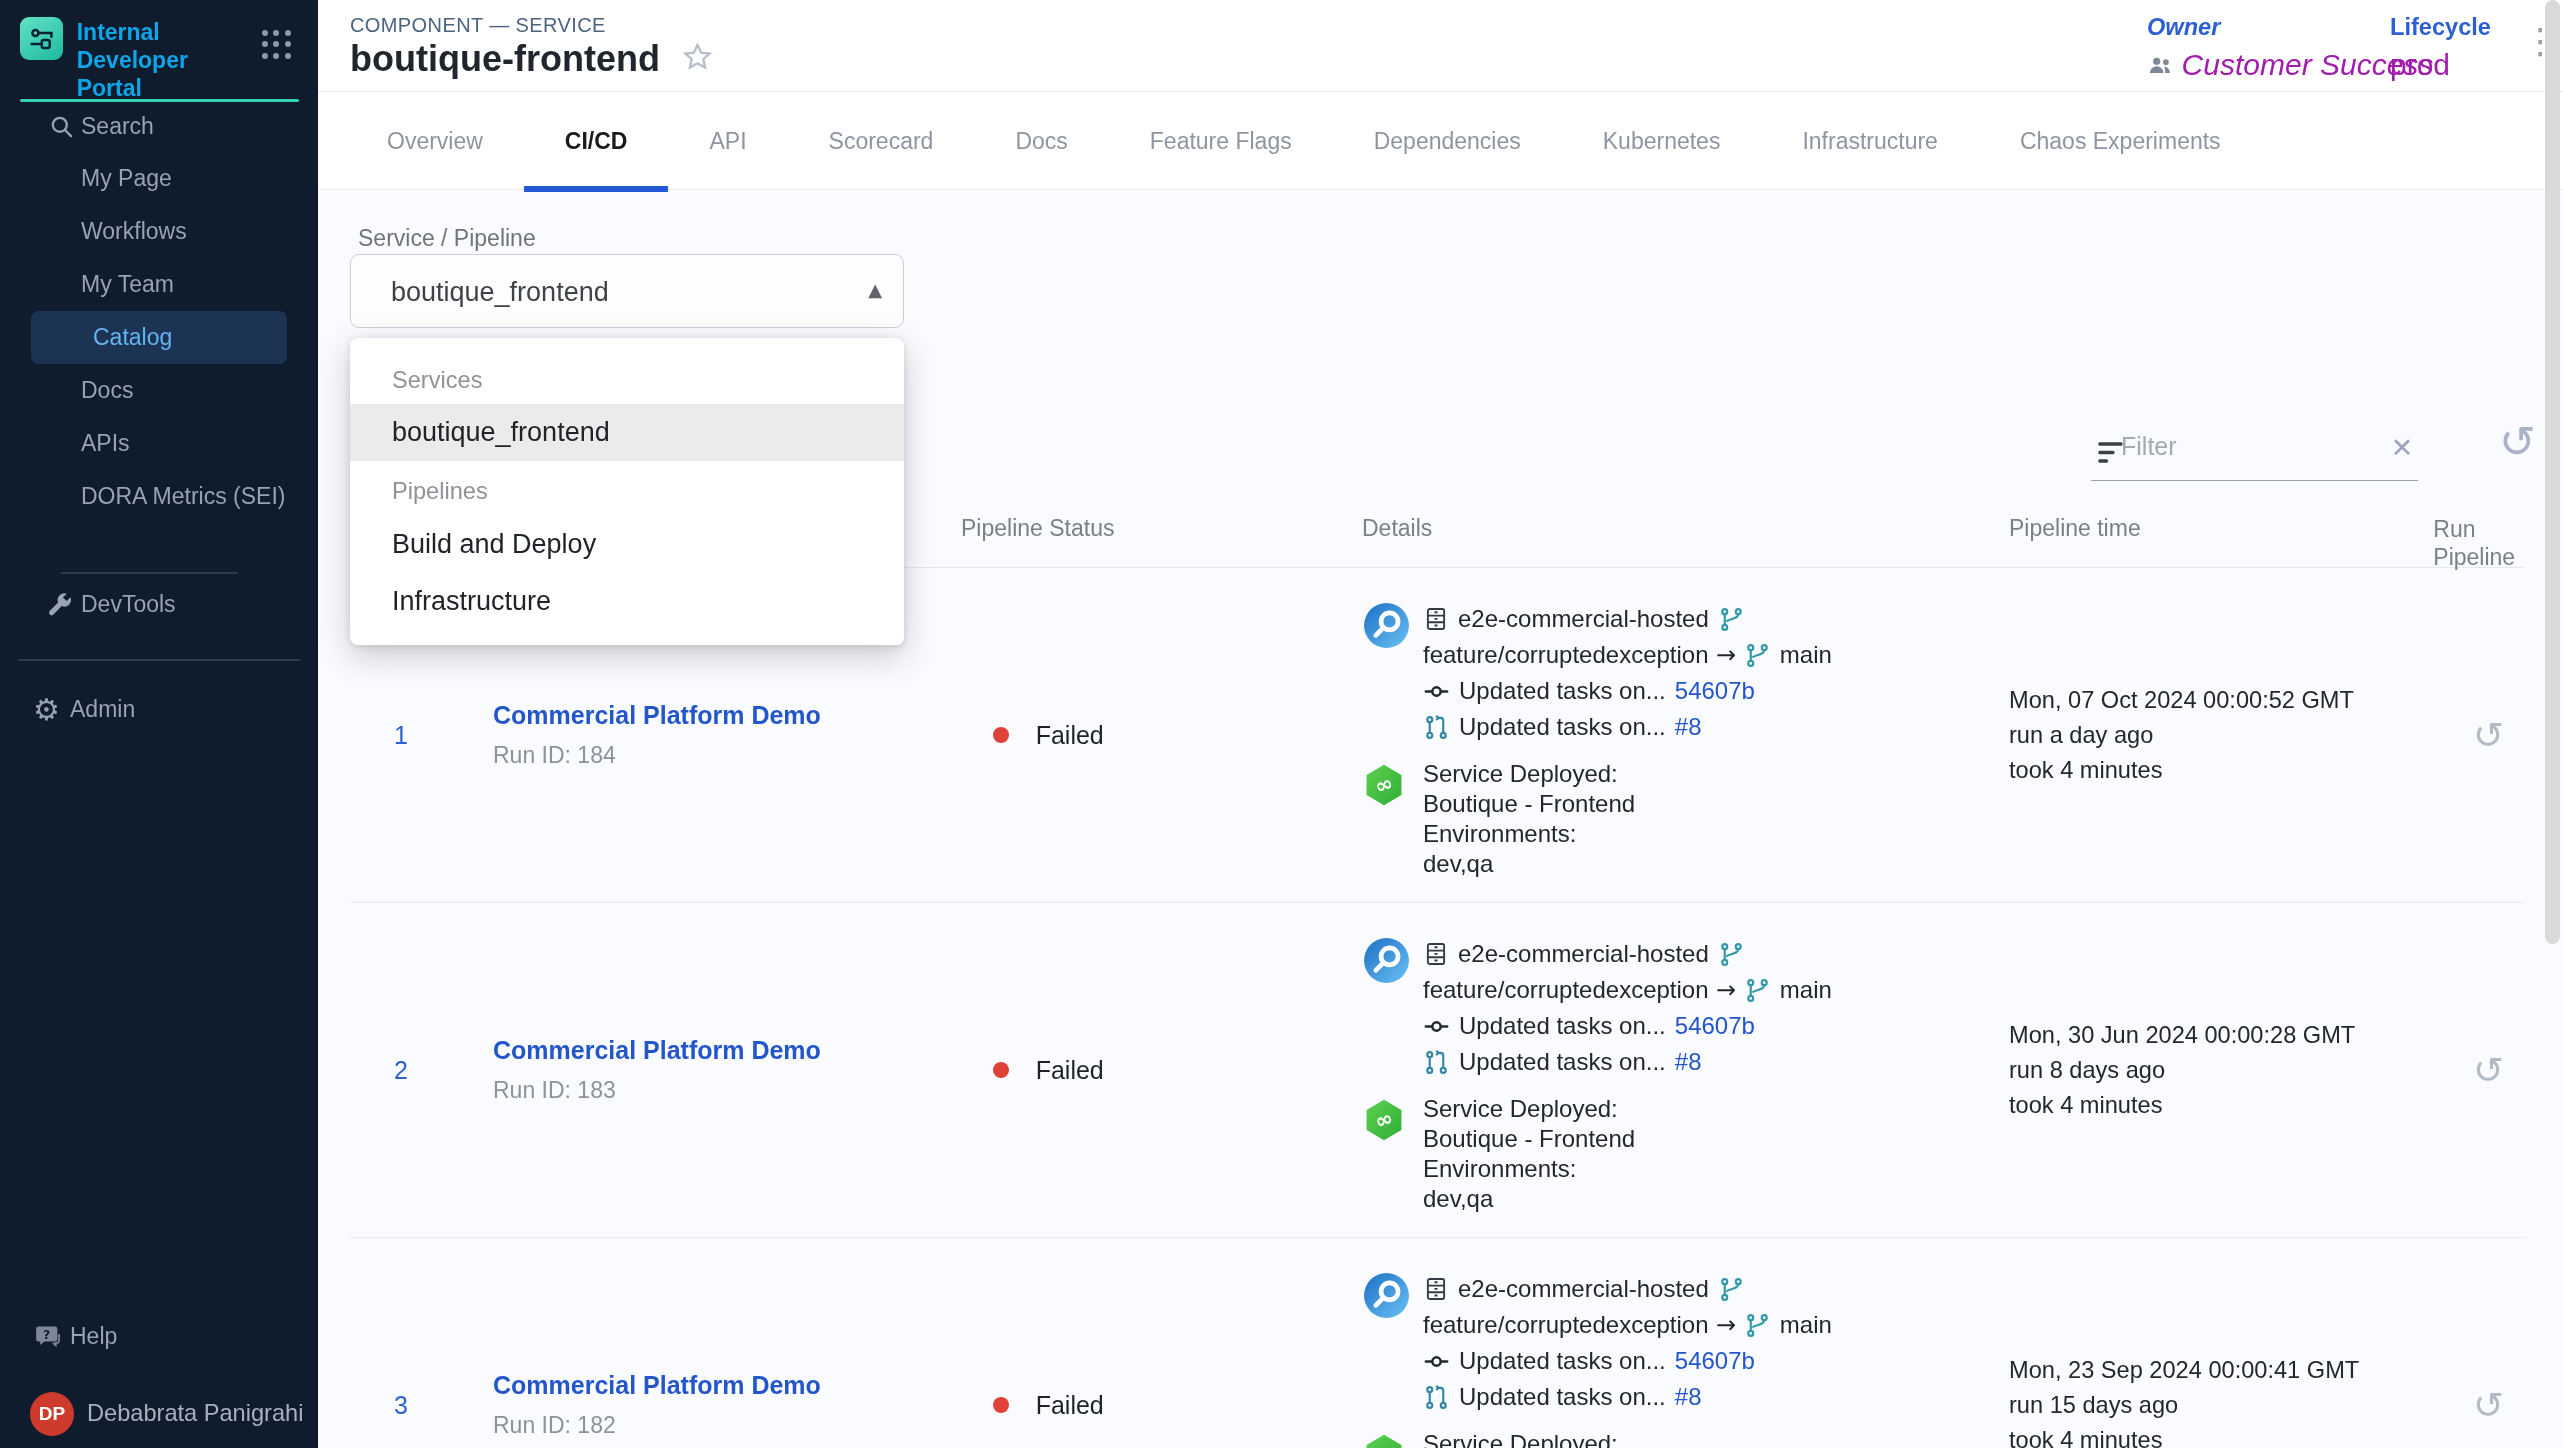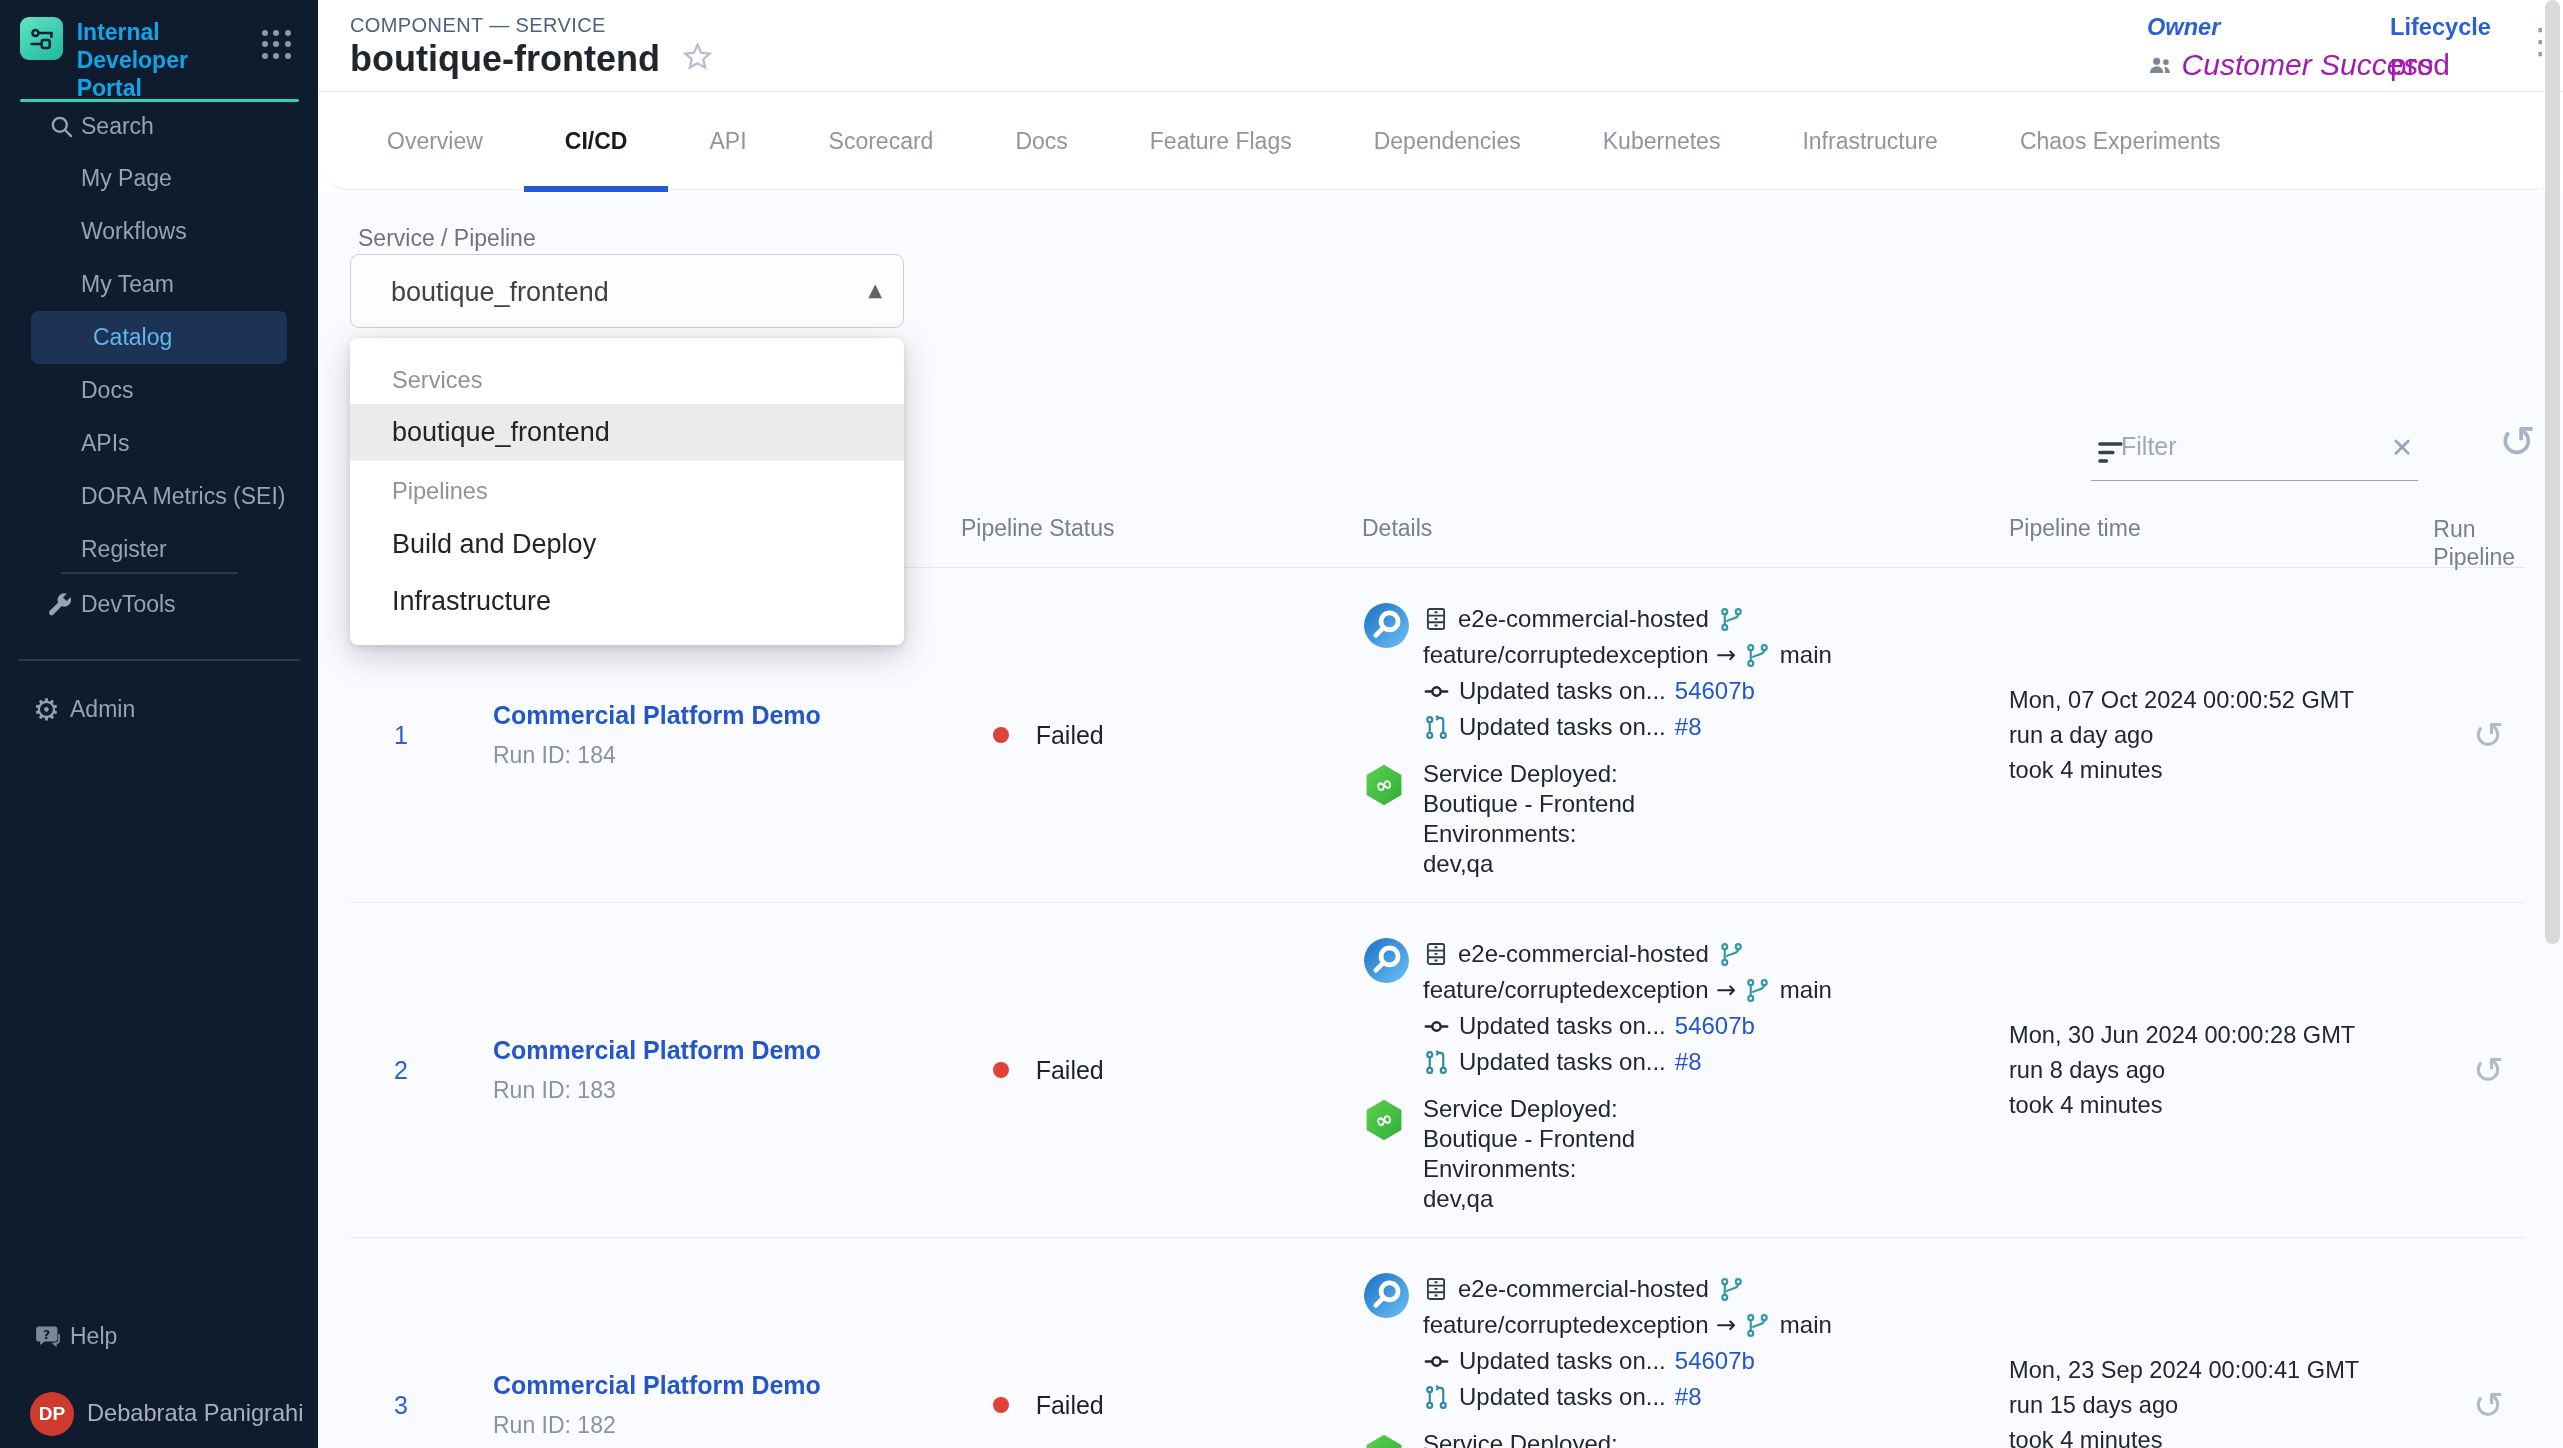--- a/index.html
+++ b/index.html
@@ -46,21 +46,21 @@
   .star { margin-left:20px; }
   .meta-block { position:absolute; top:13.7px; }
   .meta-owner { left:1829px;font-style:italic; }
   .meta-lifecycle { left:2072px; }
   .meta-label { font-size:23.6px; font-weight:700; color:#2c5fd4; }
   .meta-value { margin-top:7.6px; display:flex; align-items:center; font-size:30px; color:#a21caf; }
   .meta-value svg { margin-right:7.6px; }
   .kebab { position:absolute; left:2205px; top:24px; font-size:35px; color:#95a0ac; letter-spacing:0; cursor:pointer; }
 
   
-  .tabsbar { position:absolute; left:318px; top:93px; right:0; height:97px; background:#ffffff; border-bottom:1.5px solid #e7e9ed;border-radius:29px; }
+  .tabsbar { position:absolute; left:318px; top:93px; right:0; height:97px; background:#ffffff; border-bottom:1.5px solid #e7e9ed; }
   .tabs { position:absolute; left:28px; top:0; height:97px; display:flex; }
   .tab { position:relative; height:97px; display:flex; align-items:center; padding:0 41px; font-size:23px; color:#8f95a0; cursor:pointer; }
   .tab.active { color:#171b20; font-weight:700; }
   .tab.active::after { content:""; position:absolute; left:0; right:0; bottom:-1.5px; height:6px; background:#2558d6; }
 
   
   .content { position:absolute; left:318px; top:192px; right:0; bottom:0; background:#fafbfe; }
 
   .picker-label { position:absolute; left:40px; top:33px; font-size:23px; color:#70747a; }
   .select-box { position:absolute; left:32px; top:62px; width:554px; height:74px; background:#fdfdfe; border:1.5px solid #ccd0d5; border-radius:9px; cursor:pointer; z-index:20; }
@@ -165,23 +165,20 @@
         </div>
         <div class="nav-item">
           <span class="lbl">Docs</span>
         </div>
         <div class="nav-item">
           <span class="lbl">APIs</span>
         </div>
         <div class="nav-item">
           <span class="lbl">DORA Metrics (SEI)</span>
         </div>
-        <div class="nav-item">
-          <span class="lbl">Register</span>
-        </div>
       </div>
 
     <div class="divider div-1"></div>
 
     <div class="nav-item devtools-row">
       <svg width="29" height="29" viewBox="0 0 24 24" fill="#9aa3b4">
         <path d="M21.9 6.1a5.5 5.5 0 0 1-7.2 7.2l-6.9 6.9a2.1 2.1 0 0 1-3-3l6.9-6.9a5.5 5.5 0 0 1 7.2-7.2l-3.2 3.1 3 3 3.2-3.1z"></path>
       </svg>
       <span class="lbl" style="margin-left:81px">DevTools</span>
     </div>

